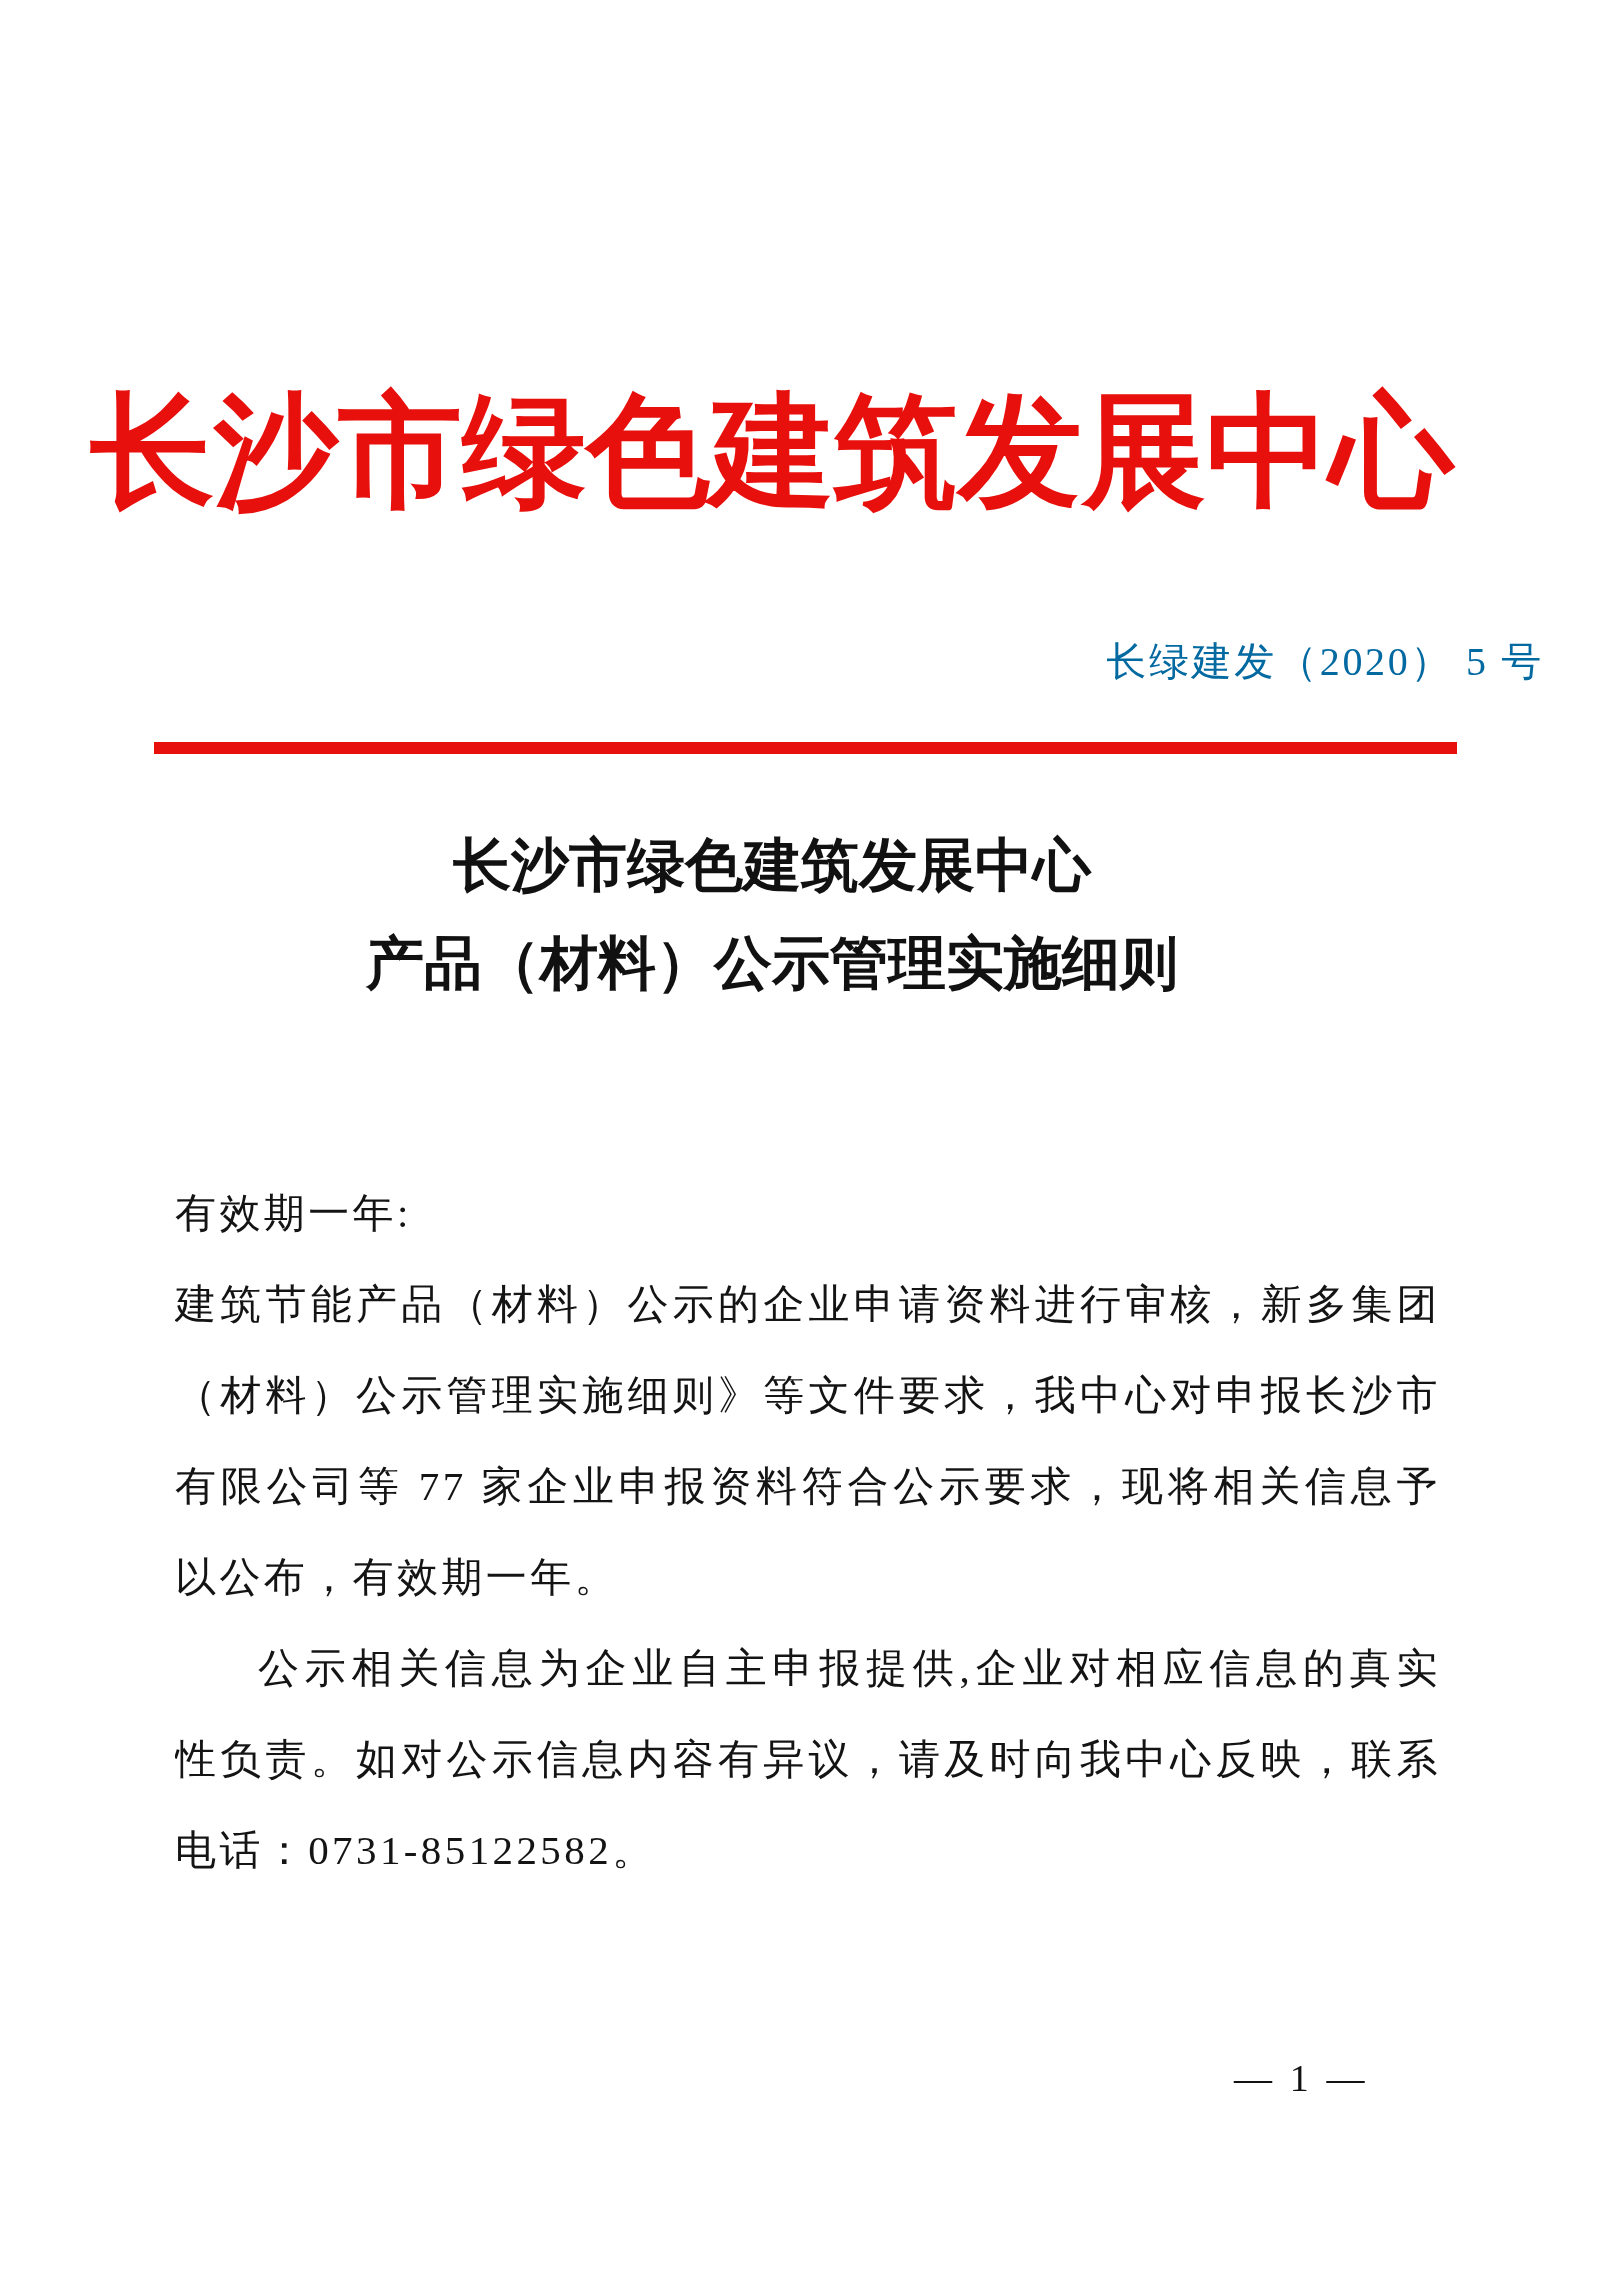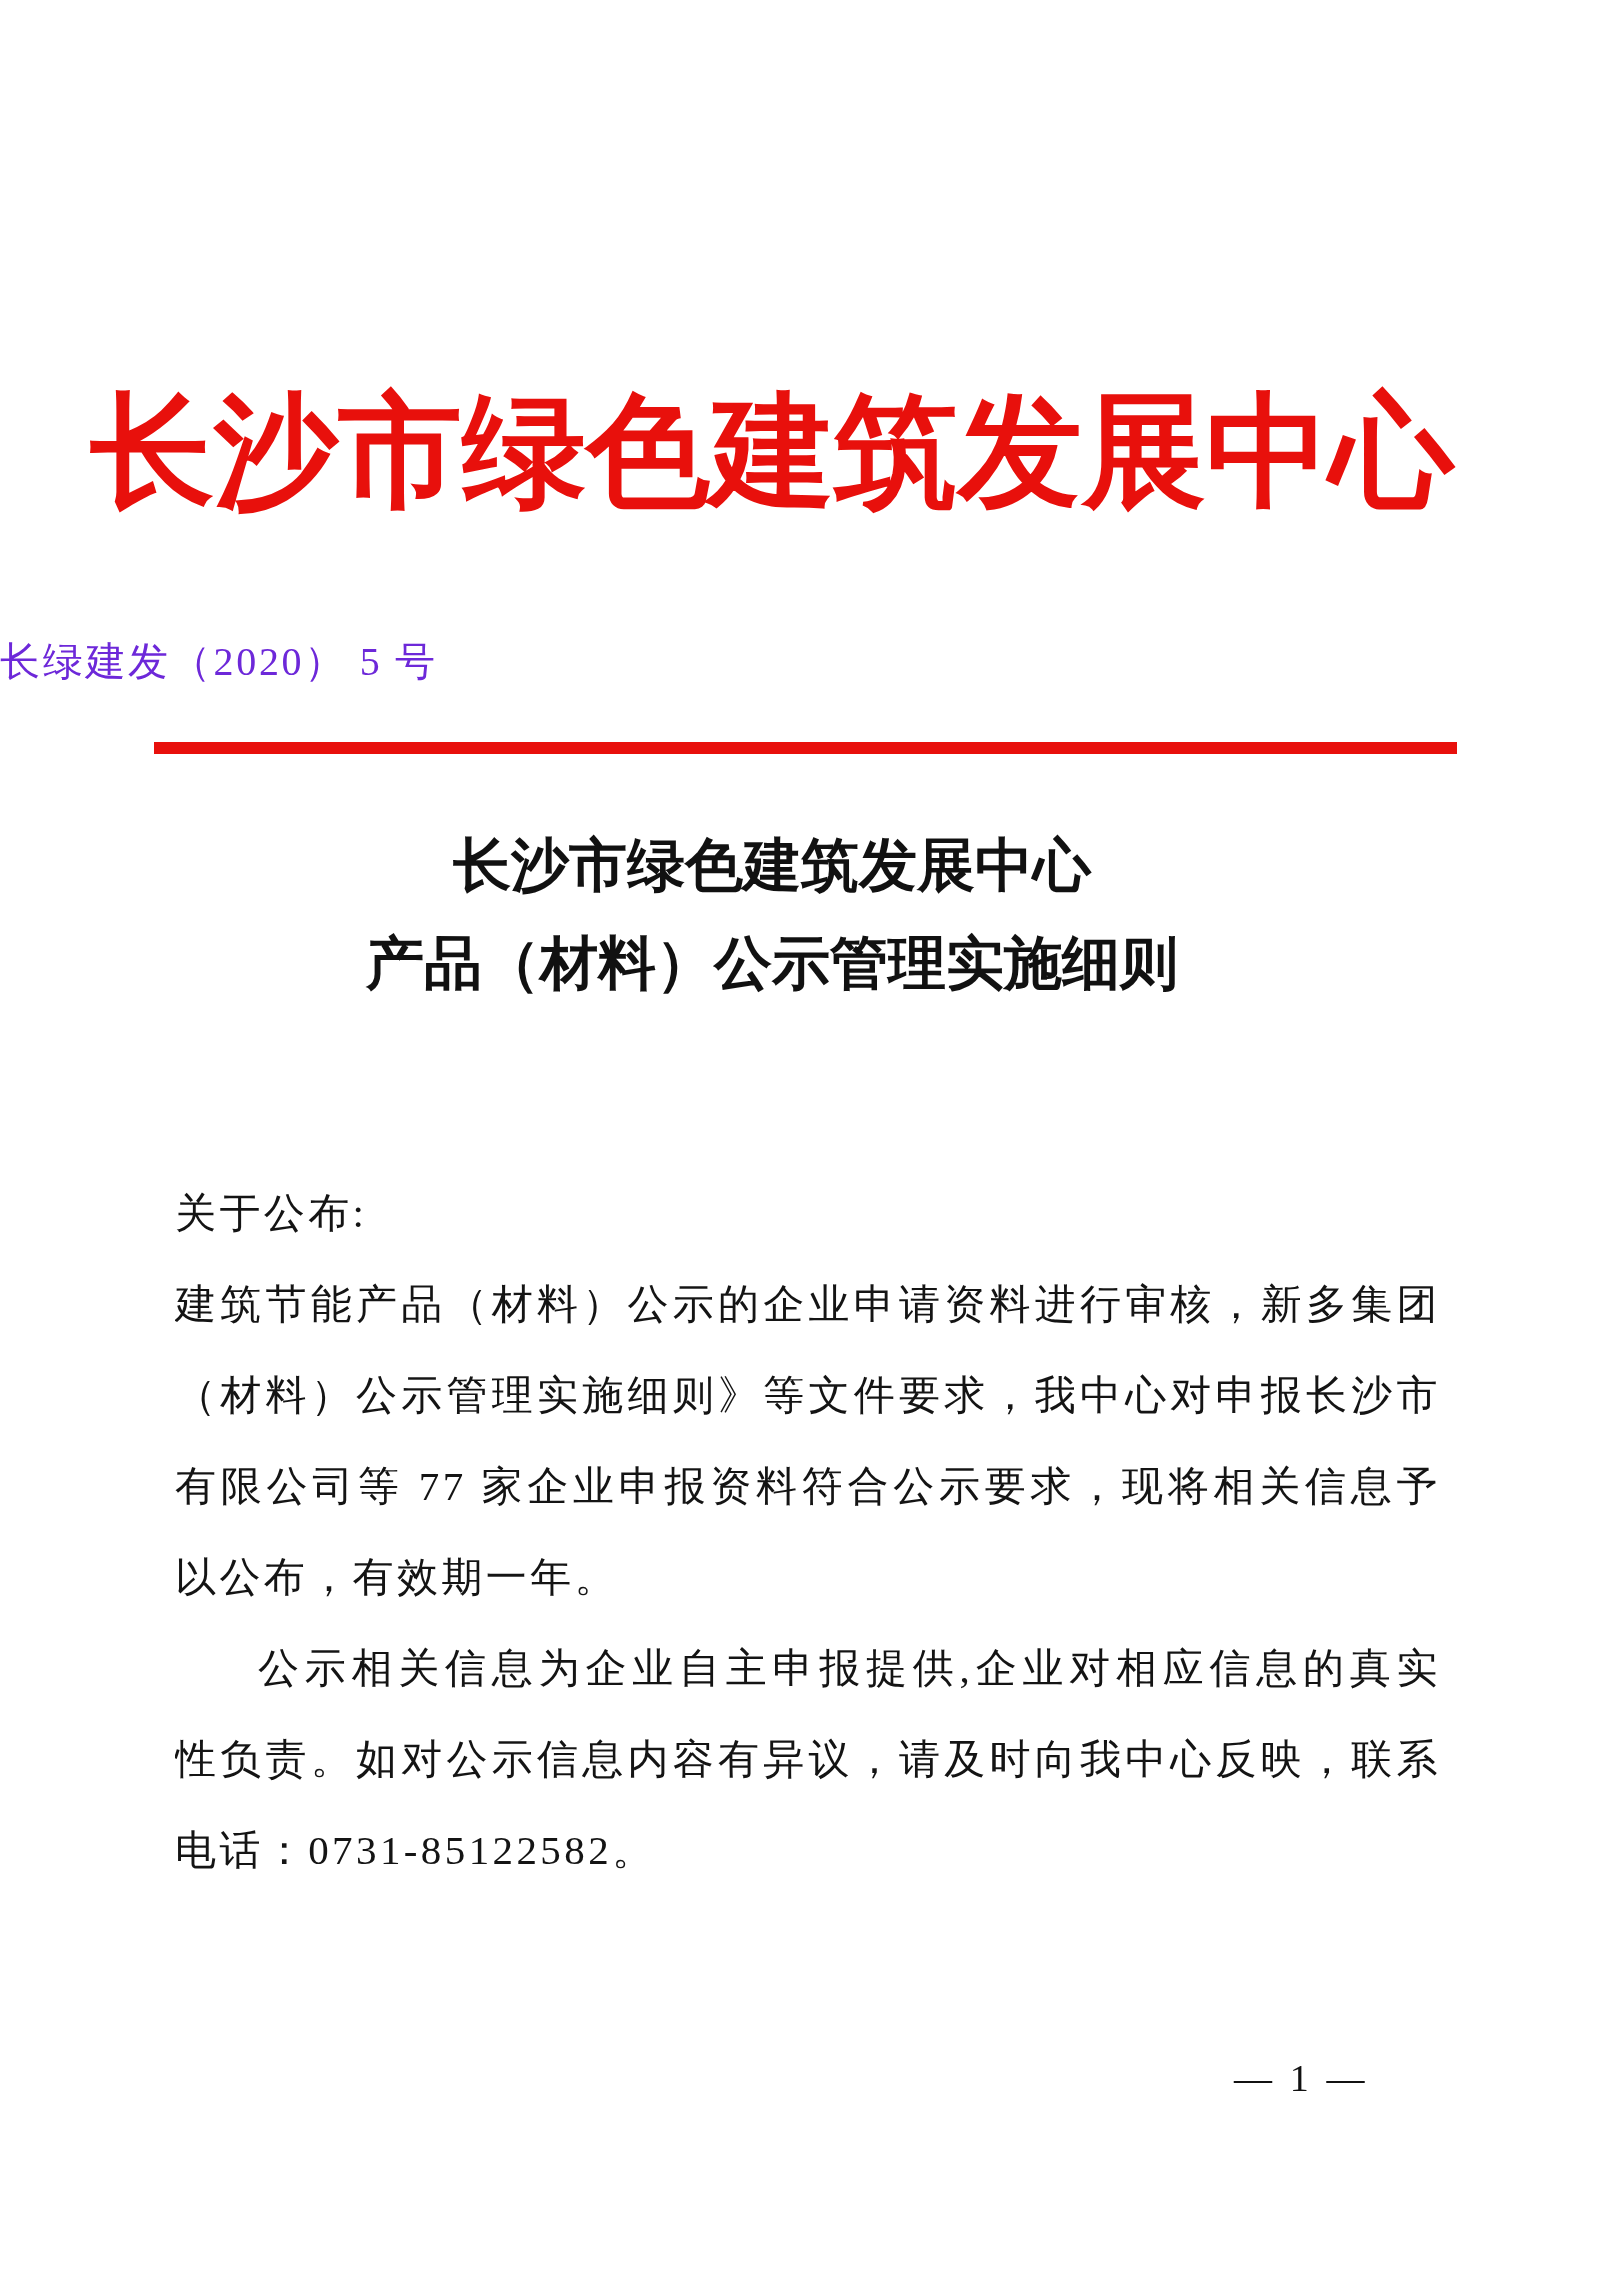--- a/index.html
+++ b/index.html
@@ -31,25 +31,25 @@
     letter-spacing: 0px;
     white-space: nowrap;
   }
 
   
   .doc-number {
     position: absolute;
     top: 634px;
     left: 0;
     width: 100%;
-    text-align: left;
+    text-align: right;
     font-size: 40px;
     line-height: 55px;
     letter-spacing: 2.7px;
-    color: #6d28d9;
+    color: #0369a1;
     font-weight: 500;
   }
 
   
   .red-rule {
     position: absolute;
     top: 742px;
     left: 154px;
     width: 1303px;
     height: 11.6px;
@@ -123,21 +123,21 @@
   <div class="doc-number">长绿建发（2020） 5 号</div>
 
   <div class="red-rule"></div>
 
   <div class="doc-title">
     <div class="t-line">长沙市绿色建筑发展中心</div>
     <div class="t-line">产品（材料）公示管理实施细则</div>
   </div>
 
   <div class="body-text">
-    <div class="b-line">关于公布:</div>
+    <div class="b-line">有效期一年:</div>
 
     <div class="b-line justify">建筑节能产品（材料）公示的企业申请资料进行审核，新多集团</div>
     <div class="b-line justify">（材料）公示管理实施细则》等文件要求，我中心对申报长沙市</div>
     <div class="b-line justify">有限公司等 77 家企业申报资料符合公示要求，现将相关信息予</div>
     <div class="b-line">以公布，有效期一年。</div>
 
     <div class="b-line indent justify">公示相关信息为企业自主申报提供,企业对相应信息的真实</div>
     <div class="b-line justify">性负责。如对公示信息内容有异议，请及时向我中心反映，联系</div>
     <div class="b-line">电话：0731-85122582。</div>
   </div>

